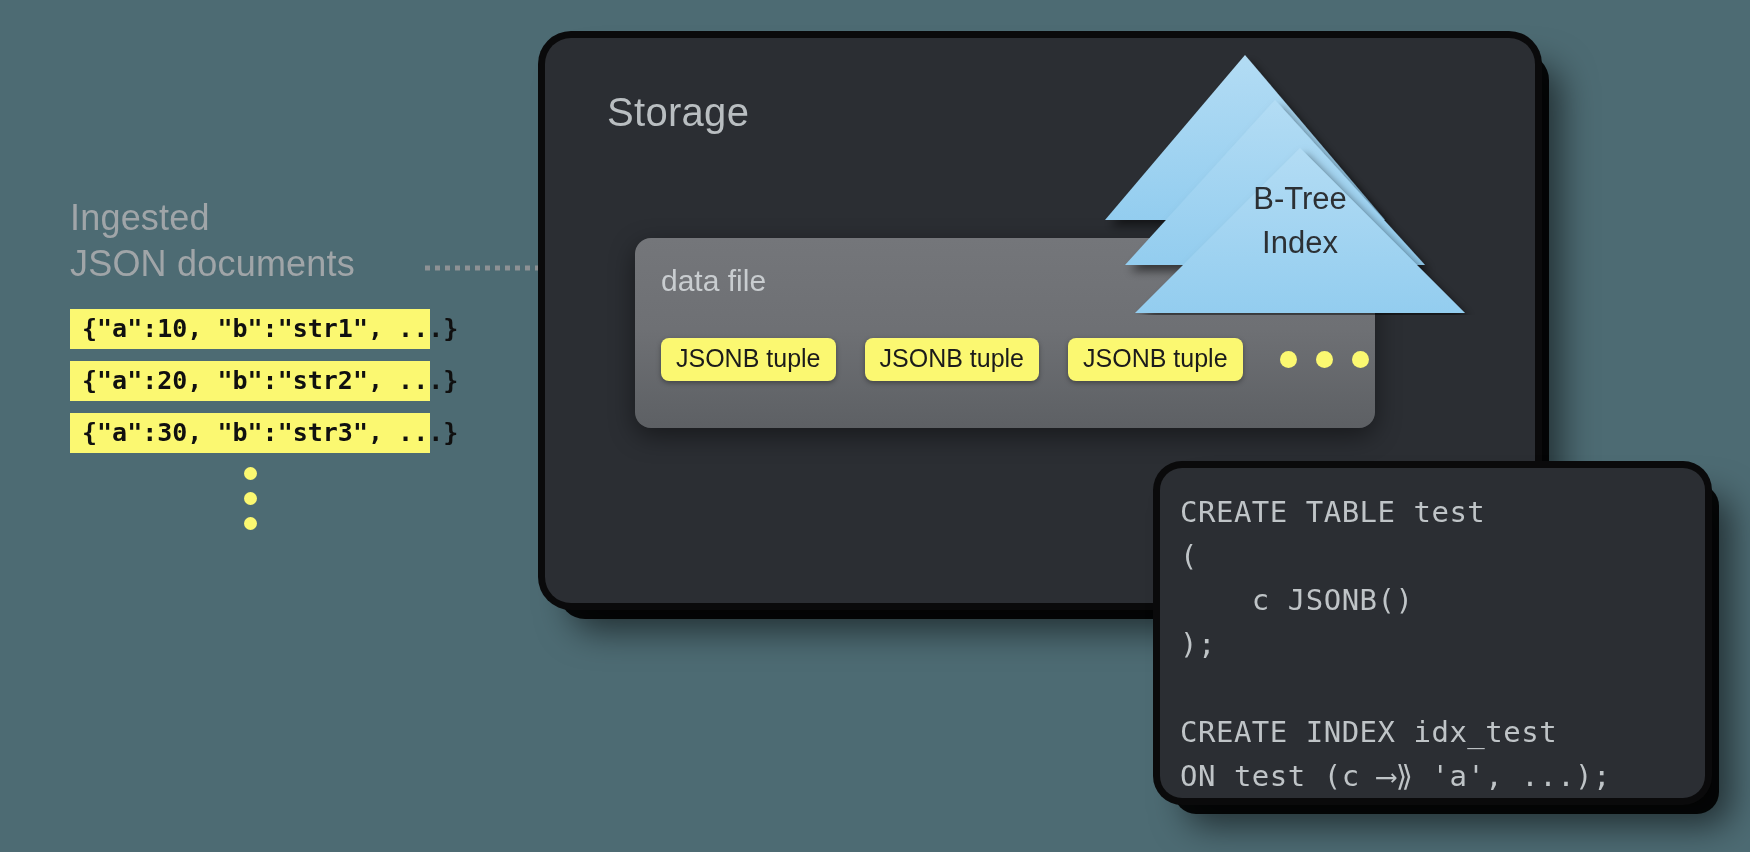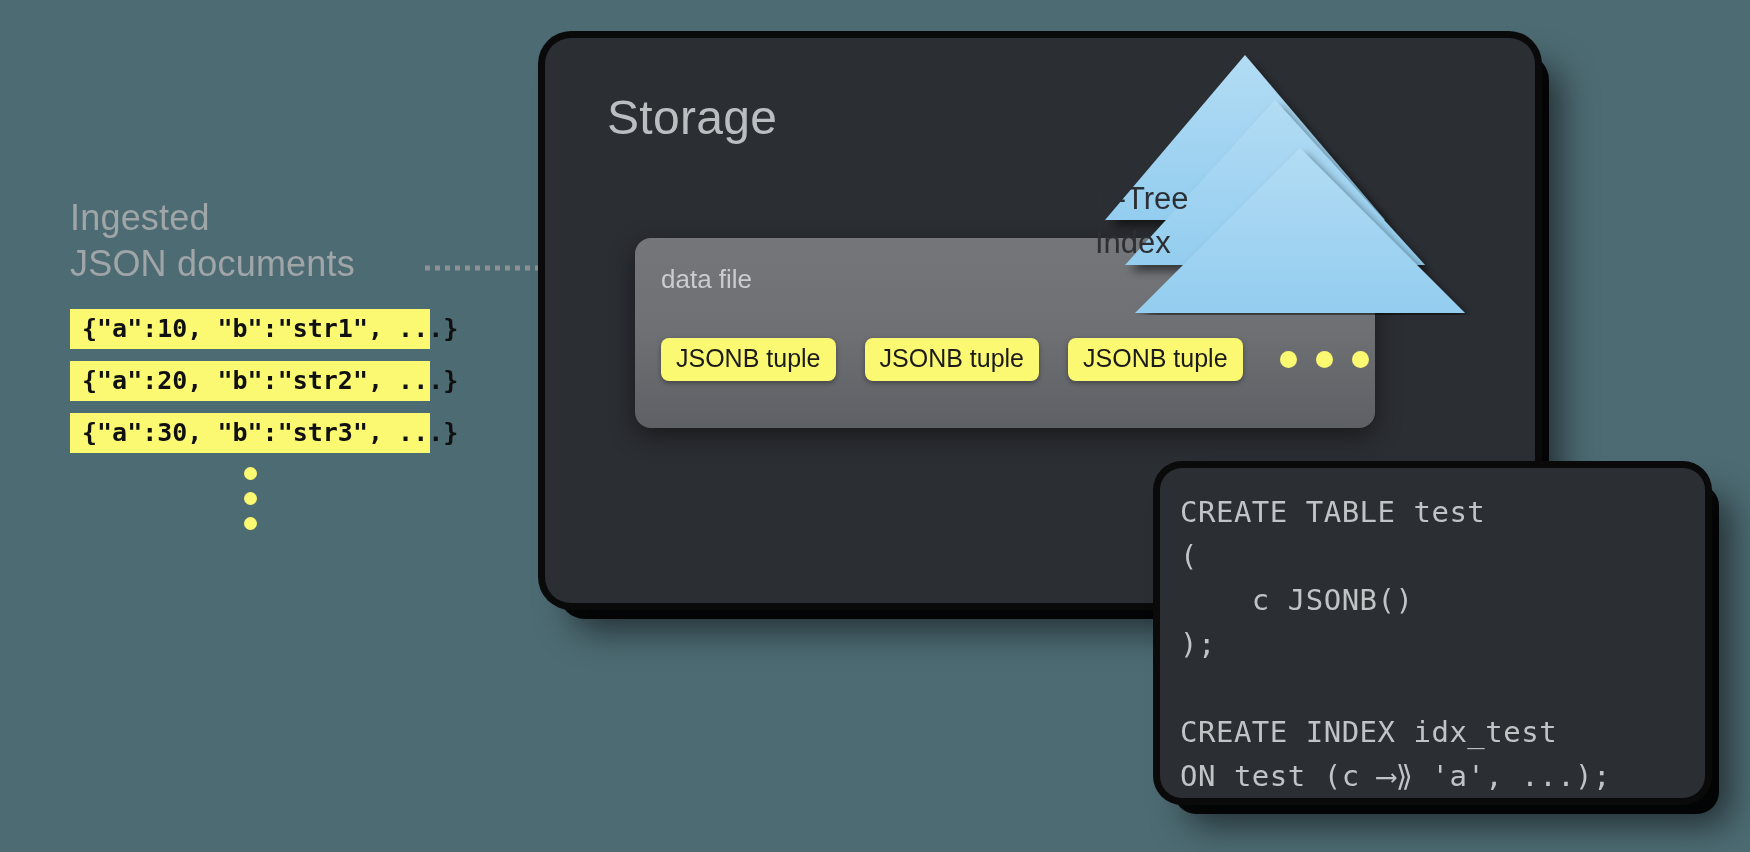--- a/index.html
+++ b/index.html
@@ -90,42 +90,42 @@
     box-shadow:
       0 0 0 7px #0a0a0b,
       14px 16px 0 0 rgba(0,0,0,0.92),
       26px 28px 34px rgba(0,0,0,0.55);
   }
   #storage-title {
     position: absolute;
     left: 62px;
     top: 52px;
     color: #b9bec1;
-    font-size: 48px;
+    font-size: 40px;
     font-weight: 400;
     letter-spacing: 0.3px;
   }
 
   
   #datafile-panel {
     position: absolute;
     left: 90px;
     top: 200px;
     width: 740px;
     height: 190px;
     background: linear-gradient(180deg,#74767a 0%,#6e7074 48%,#5d6064 100%);
     border-radius: 16px;
     box-shadow: 0 8px 26px rgba(0,0,0,0.45);
   }
   #datafile-label {
     position: absolute;
     left: 26px;
     top: 26px;
     color: #c9cdd0;
-    font-size: 26px;
+    font-size: 30px;
     font-weight: 400;
   }
   #tuple-strip {
     position: absolute;
     left: 26px;
     top: 100px;
     display: flex;
     align-items: center;
     gap: 29px;
   }
@@ -158,20 +158,21 @@
     top: 55px;
     width: 410px;
     height: 260px;
   }
   #btree svg { display: block; }
   #btree-label {
     position: absolute;
     left: 0;
     top: 122px;
     width: 410px;
+    text-align: center;
     color: #2c3034;
     font-size: 31px;
     line-height: 44px;
     white-space: pre-line;
     pointer-events: none;
   }
 
   
   #code-panel {
     position: absolute;

